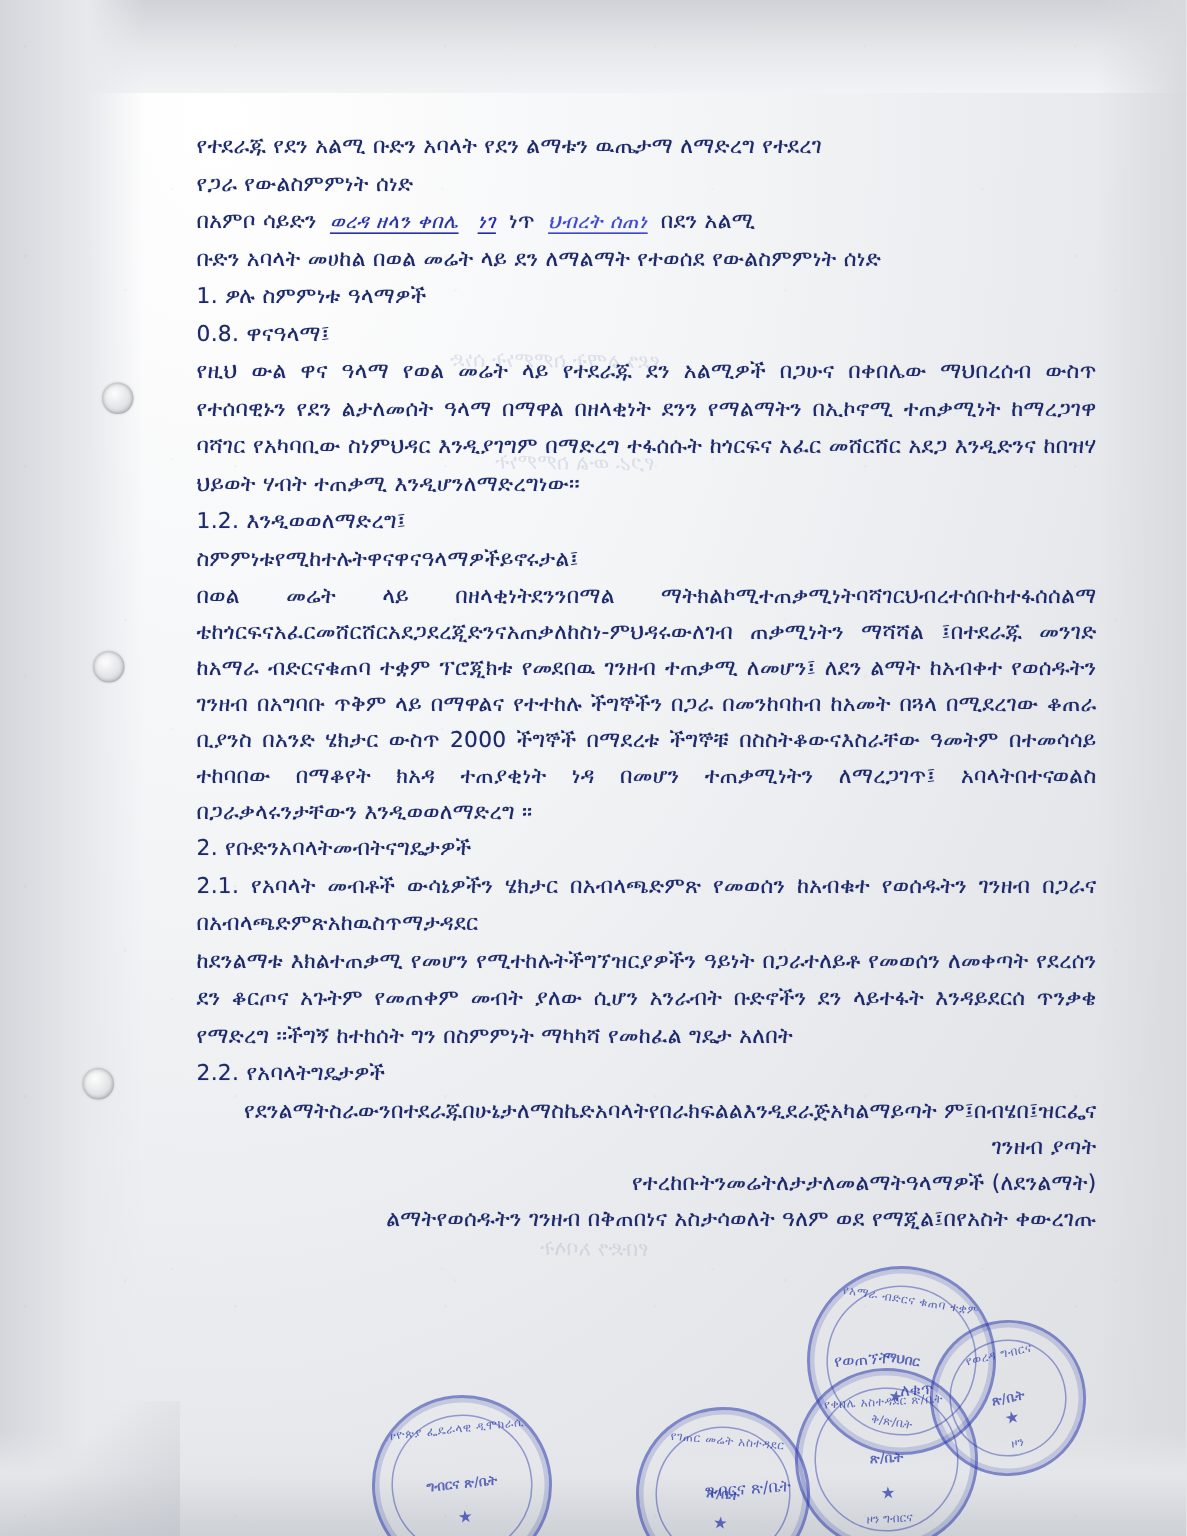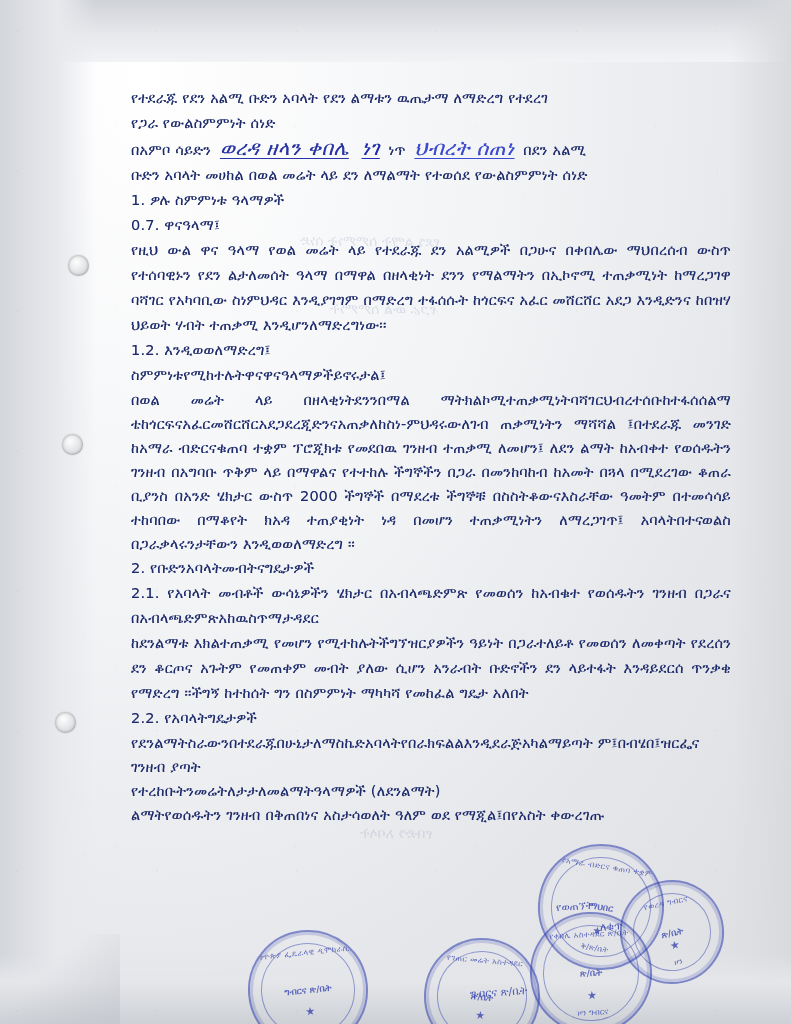--- a/index.html
+++ b/index.html
@@ -63,29 +63,29 @@
     color: #1c2a6b;
     font-family: "DejaVu Sans", sans-serif;
     font-size: 14.5px;
     line-height: 25px;
     letter-spacing: 0.2px;
     text-shadow: 0 0 0.6px rgba(28,42,107,0.45);
   }
   #doc-text p { margin: 0 0 0 0; }
   .blk { margin-bottom: 14px; }
   .heading { margin-bottom: 8px; }
-  .tight { line-height: 24px; }
+  .tight { line-height: 24px; text-align: right; }
   .para-justify { text-align: justify; }
 
   
   .hand {
     font-family: "DejaVu Serif", serif;
     font-style: italic;
     color: #2733a8;
-    font-size: 20px;
+    font-size: 13px;
     text-decoration: underline;
     text-underline-offset: 3px;
     text-decoration-thickness: 1px;
     letter-spacing: 0.5px;
     padding: 0 4px;
   }
   .hand.h2 { color: #1f2bb5; }
   .hand.h3 { color: #3b49d6; margin-top: 46px; }
 
   
@@ -207,21 +207,21 @@
       <span>በደን አልሚ</span>
     </p>
     <p class="blk">ቡድን አባላት መሀከል በወል መሬት ላይ ደን ለማልማት የተወሰደ የውልስምምነት ሰነድ</p>
 
     <p class="heading">
       <span>1.</span>
       <span>ዎሉ ስምምነቱ ዓላማዎች</span>
     </p>
 
     <p class="heading">
-      <span>0.7.</span>
+      <span>0.8.</span>
       <span>ዋናዓላማ፤</span>
     </p>
     <p class="blk para-justify">የዚህ ውል ዋና ዓላማ የወል መሬት ላይ የተደራጁ ደን አልሚዎች በጋሁና በቀበሌው ማህበረሰብ ውስጥ የተሰባዊኑን የደን ልታለመሰት ዓላማ በማዋል በዘላቂነት ደንን የማልማትን በኢኮኖሚ ተጠቃሚነት ከማረጋገዋ ባሻገር የአካባቢው ስነምህዳር እንዲያገግም በማድረግ ተፋሰሱት ከጎርፍና አፈር መሸርሸር አደጋ እንዲድንና ከበዝሃ ህይወት ሃብት ተጠቃሚ እንዲሆንለማድረግነው፡፡</p>
 
     <p class="heading">
       <span>1.2.</span>
       <span>እንዲወወለማድረግ፤</span>
     </p>
     <p>ስምምነቱየሚከተሉትዋናዋናዓላማዎችይኖሩታል፤</p>
     <p class="blk para-justify tight">በወል መሬት ላይ በዘላቂነትደንንበማል ማትክልኮሚተጠቃሚነትባሻገርህብረተሰቡከተፋሰሰልማ ቴከጎርፍናአፈርመሸርሸርአደጋደረጂድንናአጠቃለከስነ-ምህዳሩውለገብ ጠቃሚነትን ማሻሻል ፤በተደራጁ መንገድ ከአማራ ብድርናቁጠባ ተቋም ፕሮጂክቱ የመደበዉ ገንዘብ ተጠቃሚ ለመሆን፤ ለደን ልማት ከአብቀተ የወሰዱትን ገንዘብ በአግባቡ ጥቅም ላይ በማዋልና የተተከሉ ችግኞችን በጋራ በመንከባከብ ከአመት በጓላ በሚደረገው ቆጠራ ቢያንስ በአንድ ሄክታር ውስጥ 2000 ችግኞች በማደረቱ ችግኞቹ በስስትቆውናእስራቸው ዓመትም በተመሳሳይ ተከባበው በማቆየት ክአዳ ተጠያቂነት ነዳ በመሆን ተጠቃሚነትን ለማረጋገጥ፤ አባላትበተናወልስ በጋራቃላሩንታቸውን እንዲወወለማድረግ ።</p>

